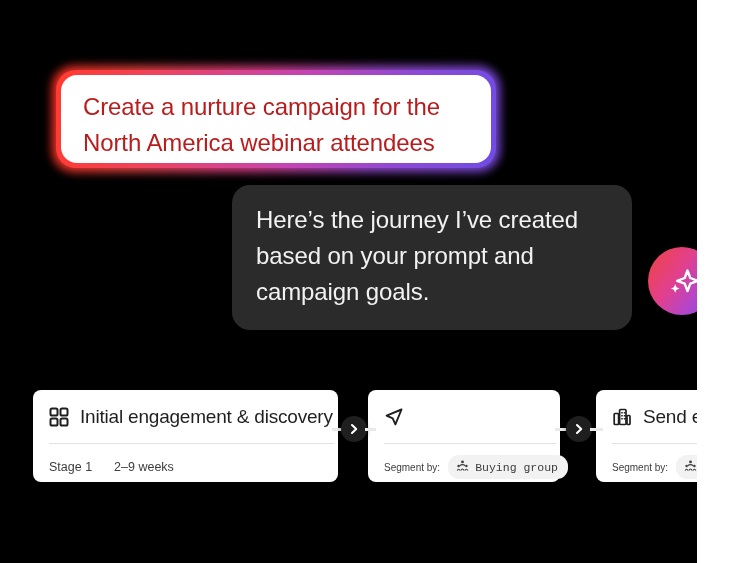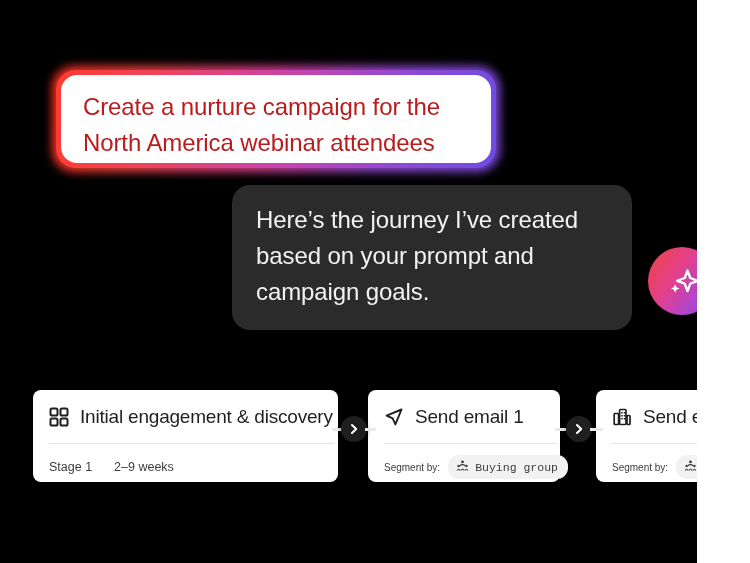--- a/index.html
+++ b/index.html
@@ -287,21 +287,20 @@
       <div class="conn-line after"></div>
     </div>
 
     <div class="card" id="card-2">
       <div class="card-head">
         <span class="card-icon">
           <svg width="20" height="20" viewBox="0 0 20 20" aria-hidden="true">
             <path d="M17.5 2.5 L2.6 8.6 L8.7 11.3 L11.4 17.4 Z" fill="none" stroke="#1f1f1f" stroke-width="1.9" stroke-linejoin="round"></path>
           </svg>
         </span>
-        <span class="card-title">Send email 1</span>
       </div>
       <div class="card-divider"></div>
       <div class="card-foot">
         <span class="seg-label">Segment by:</span>
         <span class="pill">
           <span>
             <svg width="13" height="13" viewBox="0 0 14 14" aria-hidden="true">
               <circle cx="7" cy="3.1" r="1.5" fill="#3d3d3d"></circle>
               <path d="M4 7.2 Q7 5.0 10 7.2" fill="none" stroke="#3d3d3d" stroke-width="1.2"></path>
               <circle cx="2.8" cy="7.6" r="1.3" fill="#3d3d3d"></circle>

